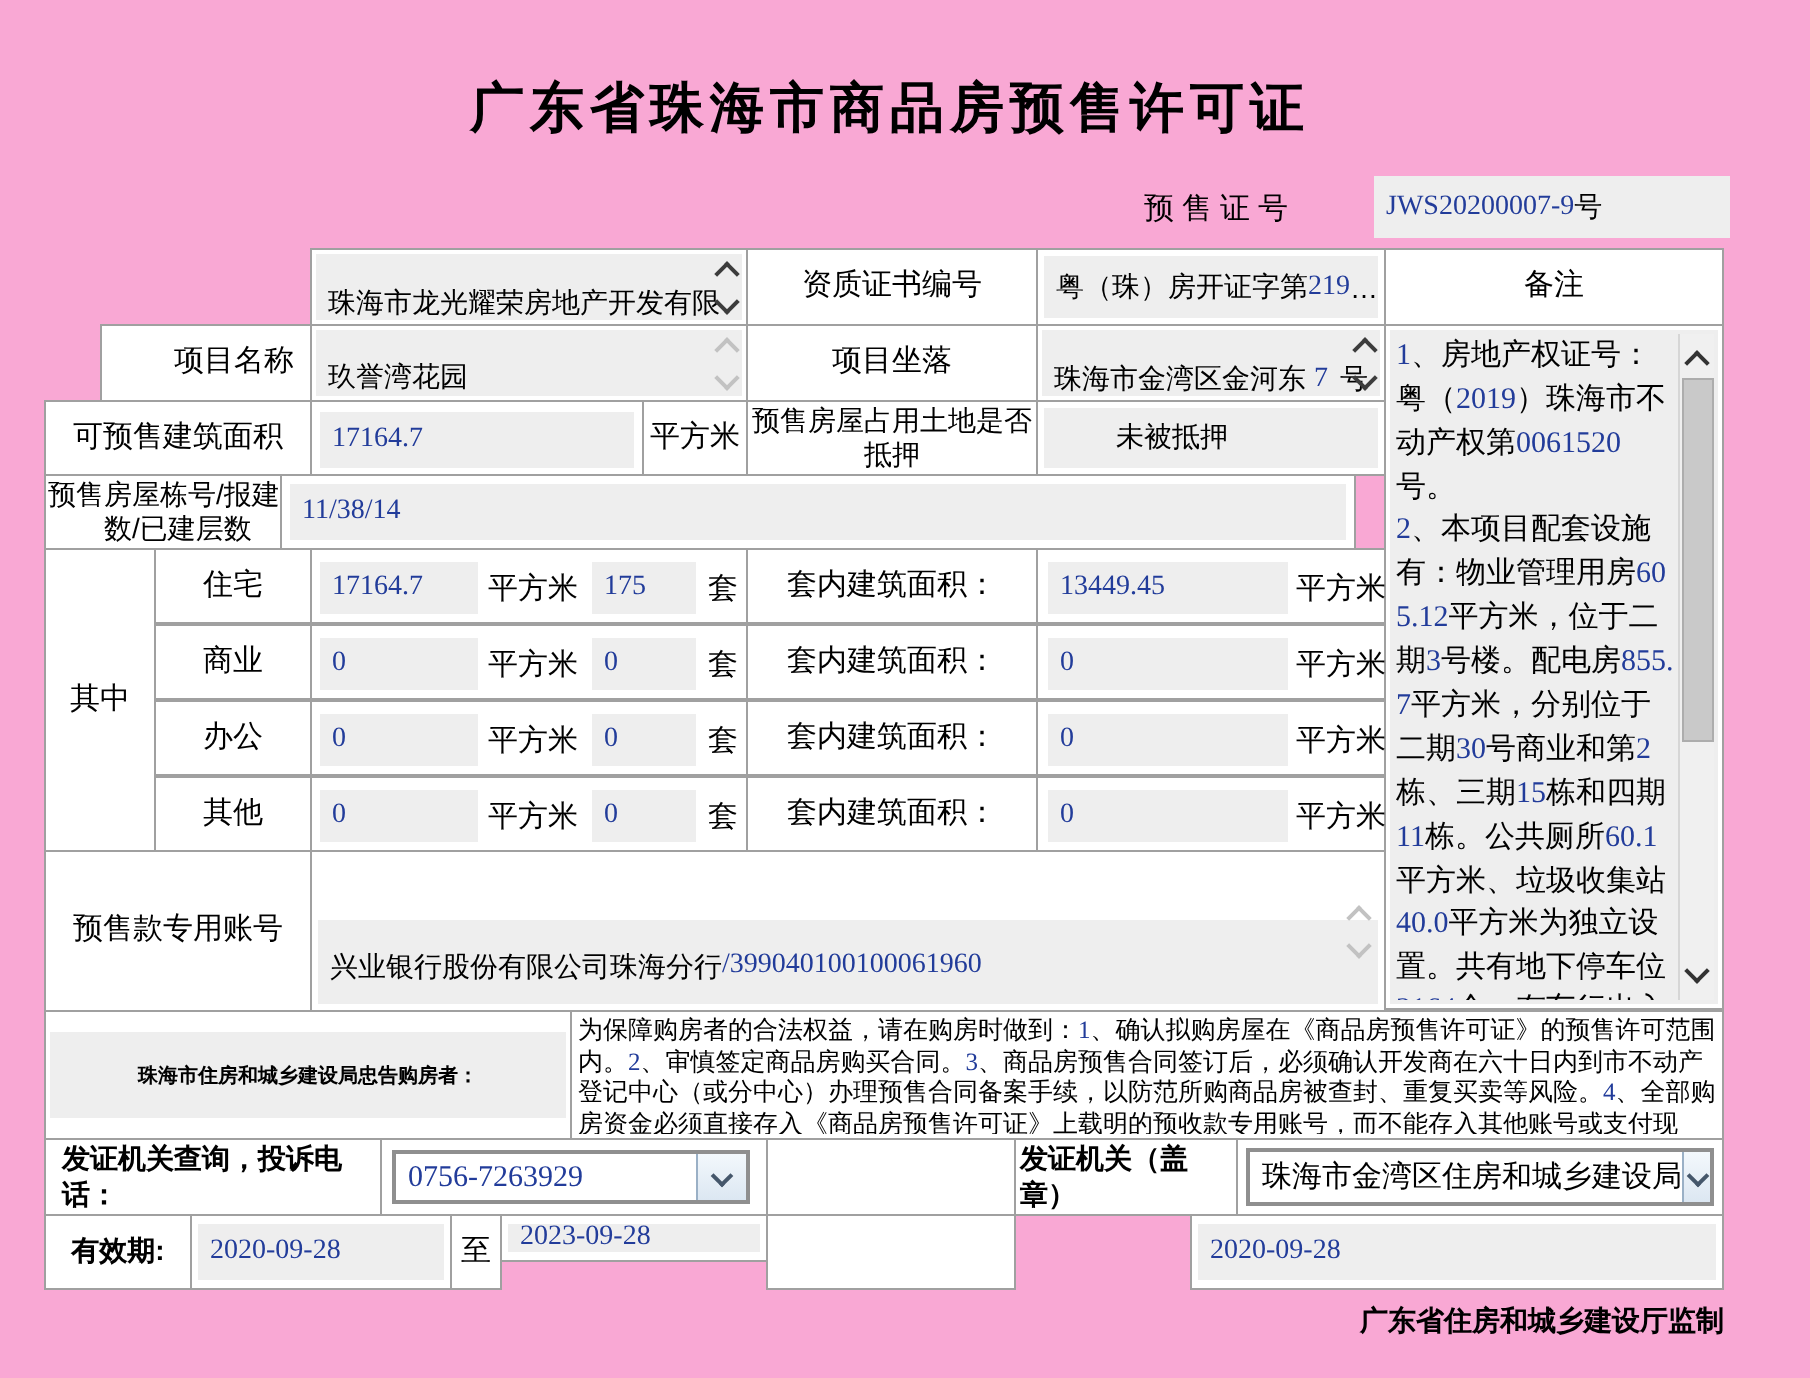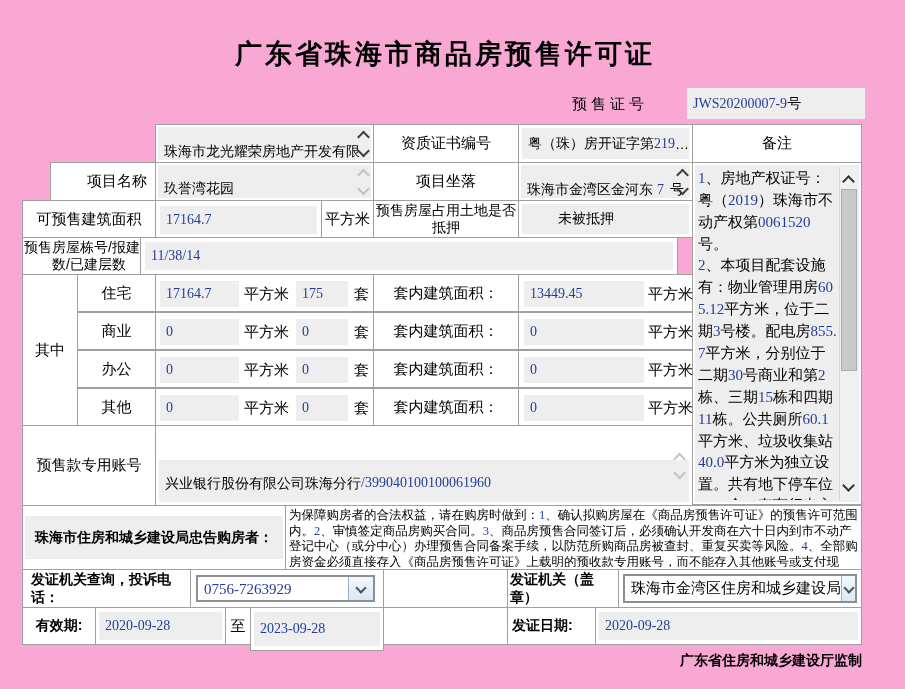--- a/index.html
+++ b/index.html
@@ -195,21 +195,21 @@
   <div class="cell lbl" style="left:22px;top:425px;width:134px;height:81px;">预售款专用账号</div>
   <div class="cell" style="left:155px;top:425px;width:538px;height:81px;">
     <div class="inset topalign" style="left:3px;top:3px;right:3px;bottom:3px;margin-top:31px;">兴业银行股份有限公司珠海分行<span class="num">/399040100100061960</span></div>
     <div class="spin light" style="right:8px;">
       <span class="chev up"></span>
       <span class="chev down"></span>
     </div>
   </div>
 
   <div class="cell" style="left:22px;top:505px;width:264px;height:65px;">
-    <div class="inset" style="left:2px;top:10px;right:2px;bottom:10px;font-size:14px;font-weight:bold;justify-content:center;">珠海市住房和城乡建设局忠告购房者：</div>
+    <div class="inset" style="left:2px;top:10px;right:2px;bottom:10px;font-size:10px;font-weight:bold;justify-content:center;">珠海市住房和城乡建设局忠告购房者：</div>
   </div>
   <div class="cell" style="left:285px;top:505px;width:577px;height:65px;">
     <div class="warn-text">为保障购房者的合法权益，请在购房时做到：<span class="num">1</span>、确认拟购房屋在《商品房预售许可证》的预售许可范围内。<span class="num">2</span>、审慎签定商品房购买合同。<span class="num">3</span>、商品房预售合同签订后，必须确认开发商在六十日内到市不动产登记中心（或分中心）办理预售合同备案手续，以防范所购商品房被查封、重复买卖等风险。<span class="num">4</span>、全部购房资金必须直接存入《商品房预售许可证》上载明的预收款专用账号，而不能存入其他账号或支付现金，以避免预收款被挪用。</div>
   </div>
 
   <div class="cell lbl-left bold" style="left:22px;top:569px;width:169px;height:39px;font-size:14px;padding-left:8px;">发证机关查询，投诉电话：</div>
   <div class="cell" style="left:190px;top:569px;width:194px;height:39px;">
     <div class="combo" style="left:5px;top:5px;right:8px;bottom:5px;">
       <span><span class="num">0756-7263929</span></span>
       <span class="combo-btn">
@@ -228,27 +228,26 @@
     </div>
   </div>
 
   <div class="cell lbl bold" style="left:22px;top:607px;width:74px;height:38px;font-size:14px;">有效期:</div>
   <div class="cell" style="left:95px;top:607px;width:131px;height:38px;">
     <div class="inset" style="left:3px;top:4px;right:3px;bottom:4px;">
         <span class="num">2020-09-28</span>
       </div>
   </div>
   <div class="cell lbl" style="left:225px;top:607px;width:26px;height:38px;">至</div>
-  <div class="cell" style="left:250px;top:607px;width:134px;height:44px;text-decoration:underline;">
+  <div class="cell" style="left:250px;top:607px;width:134px;height:24px;text-decoration:underline;">
     <div class="inset" style="left:3px;top:4px;right:3px;bottom:4px;">
         <span class="num">2023-09-28</span>
       </div>
   </div>
   <div class="cell" style="left:383px;top:607px;width:125px;height:38px;"></div>
-  <div class="cell lbl-left bold" style="left:507px;top:607px;width:89px;height:38px;font-size:14px;padding-left:4px;">发证日期:</div>
   <div class="cell" style="left:595px;top:607px;width:267px;height:38px;">
     <div class="inset" style="left:3px;top:4px;right:3px;bottom:4px;">
         <span class="num">2020-09-28</span>
       </div>
   </div>
 
   <div class="footer">广东省住房和城乡建设厅监制</div>
 </div>
 
 </body></html>

